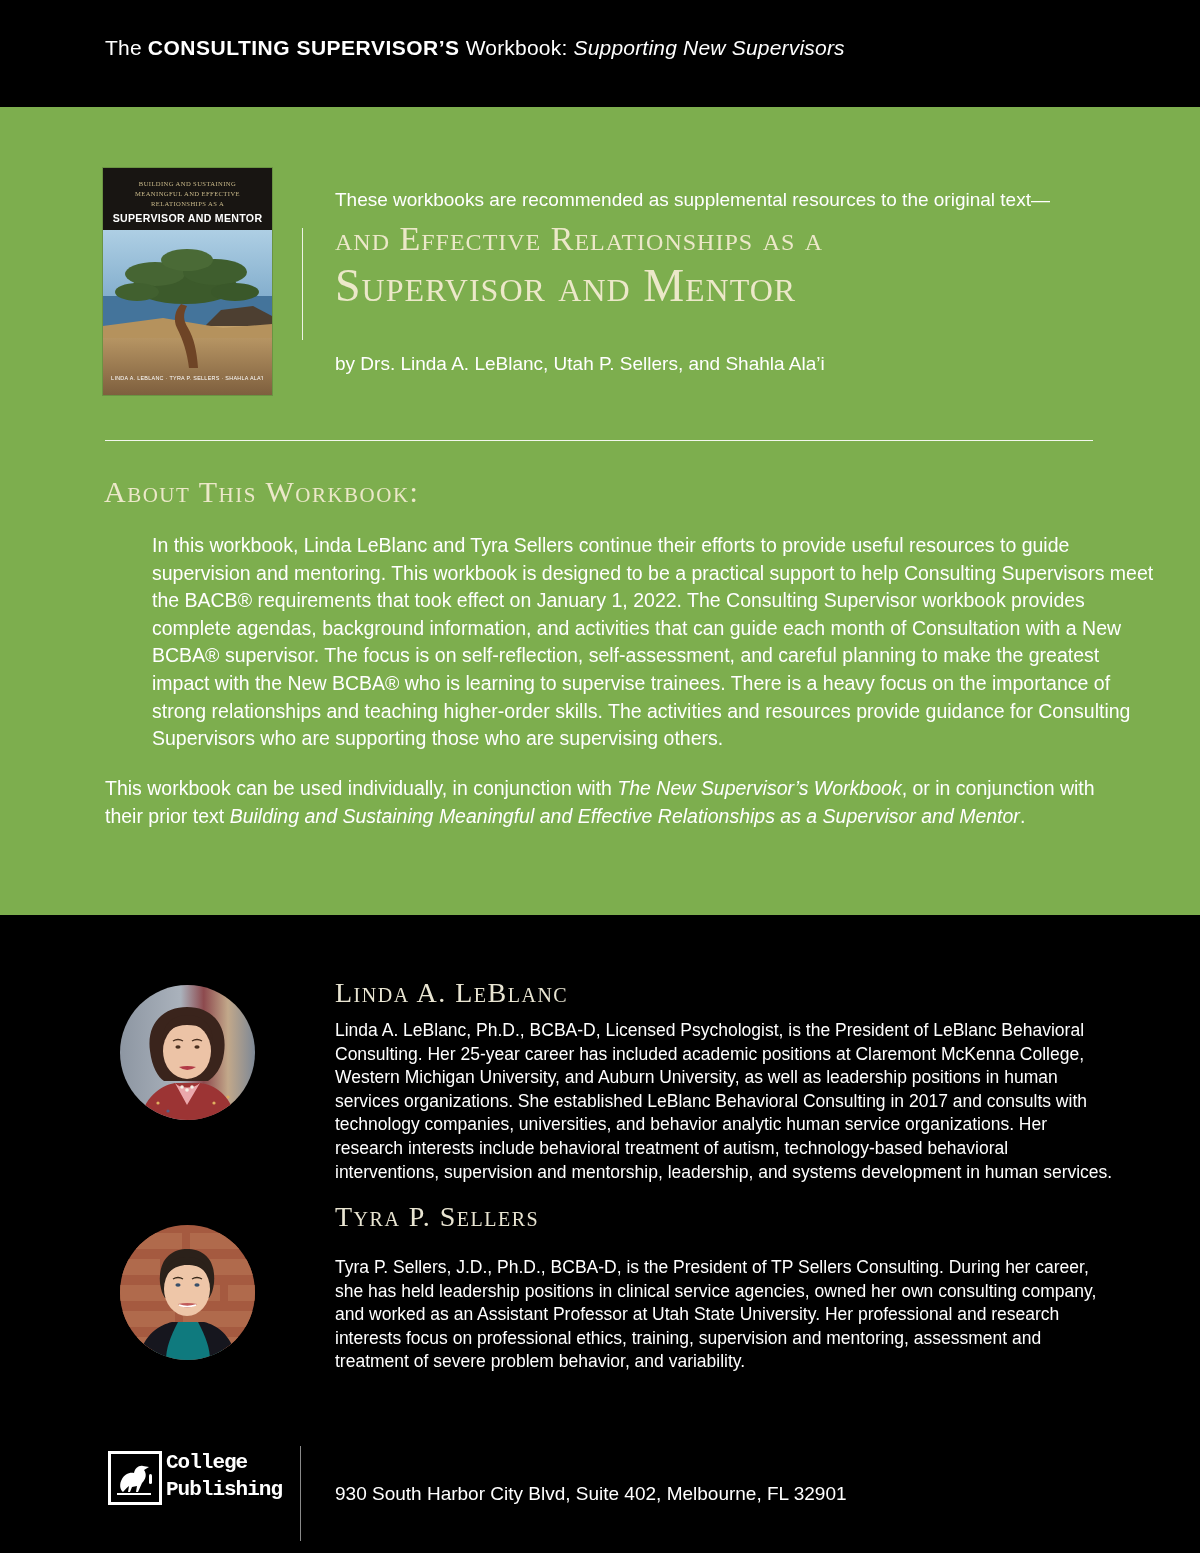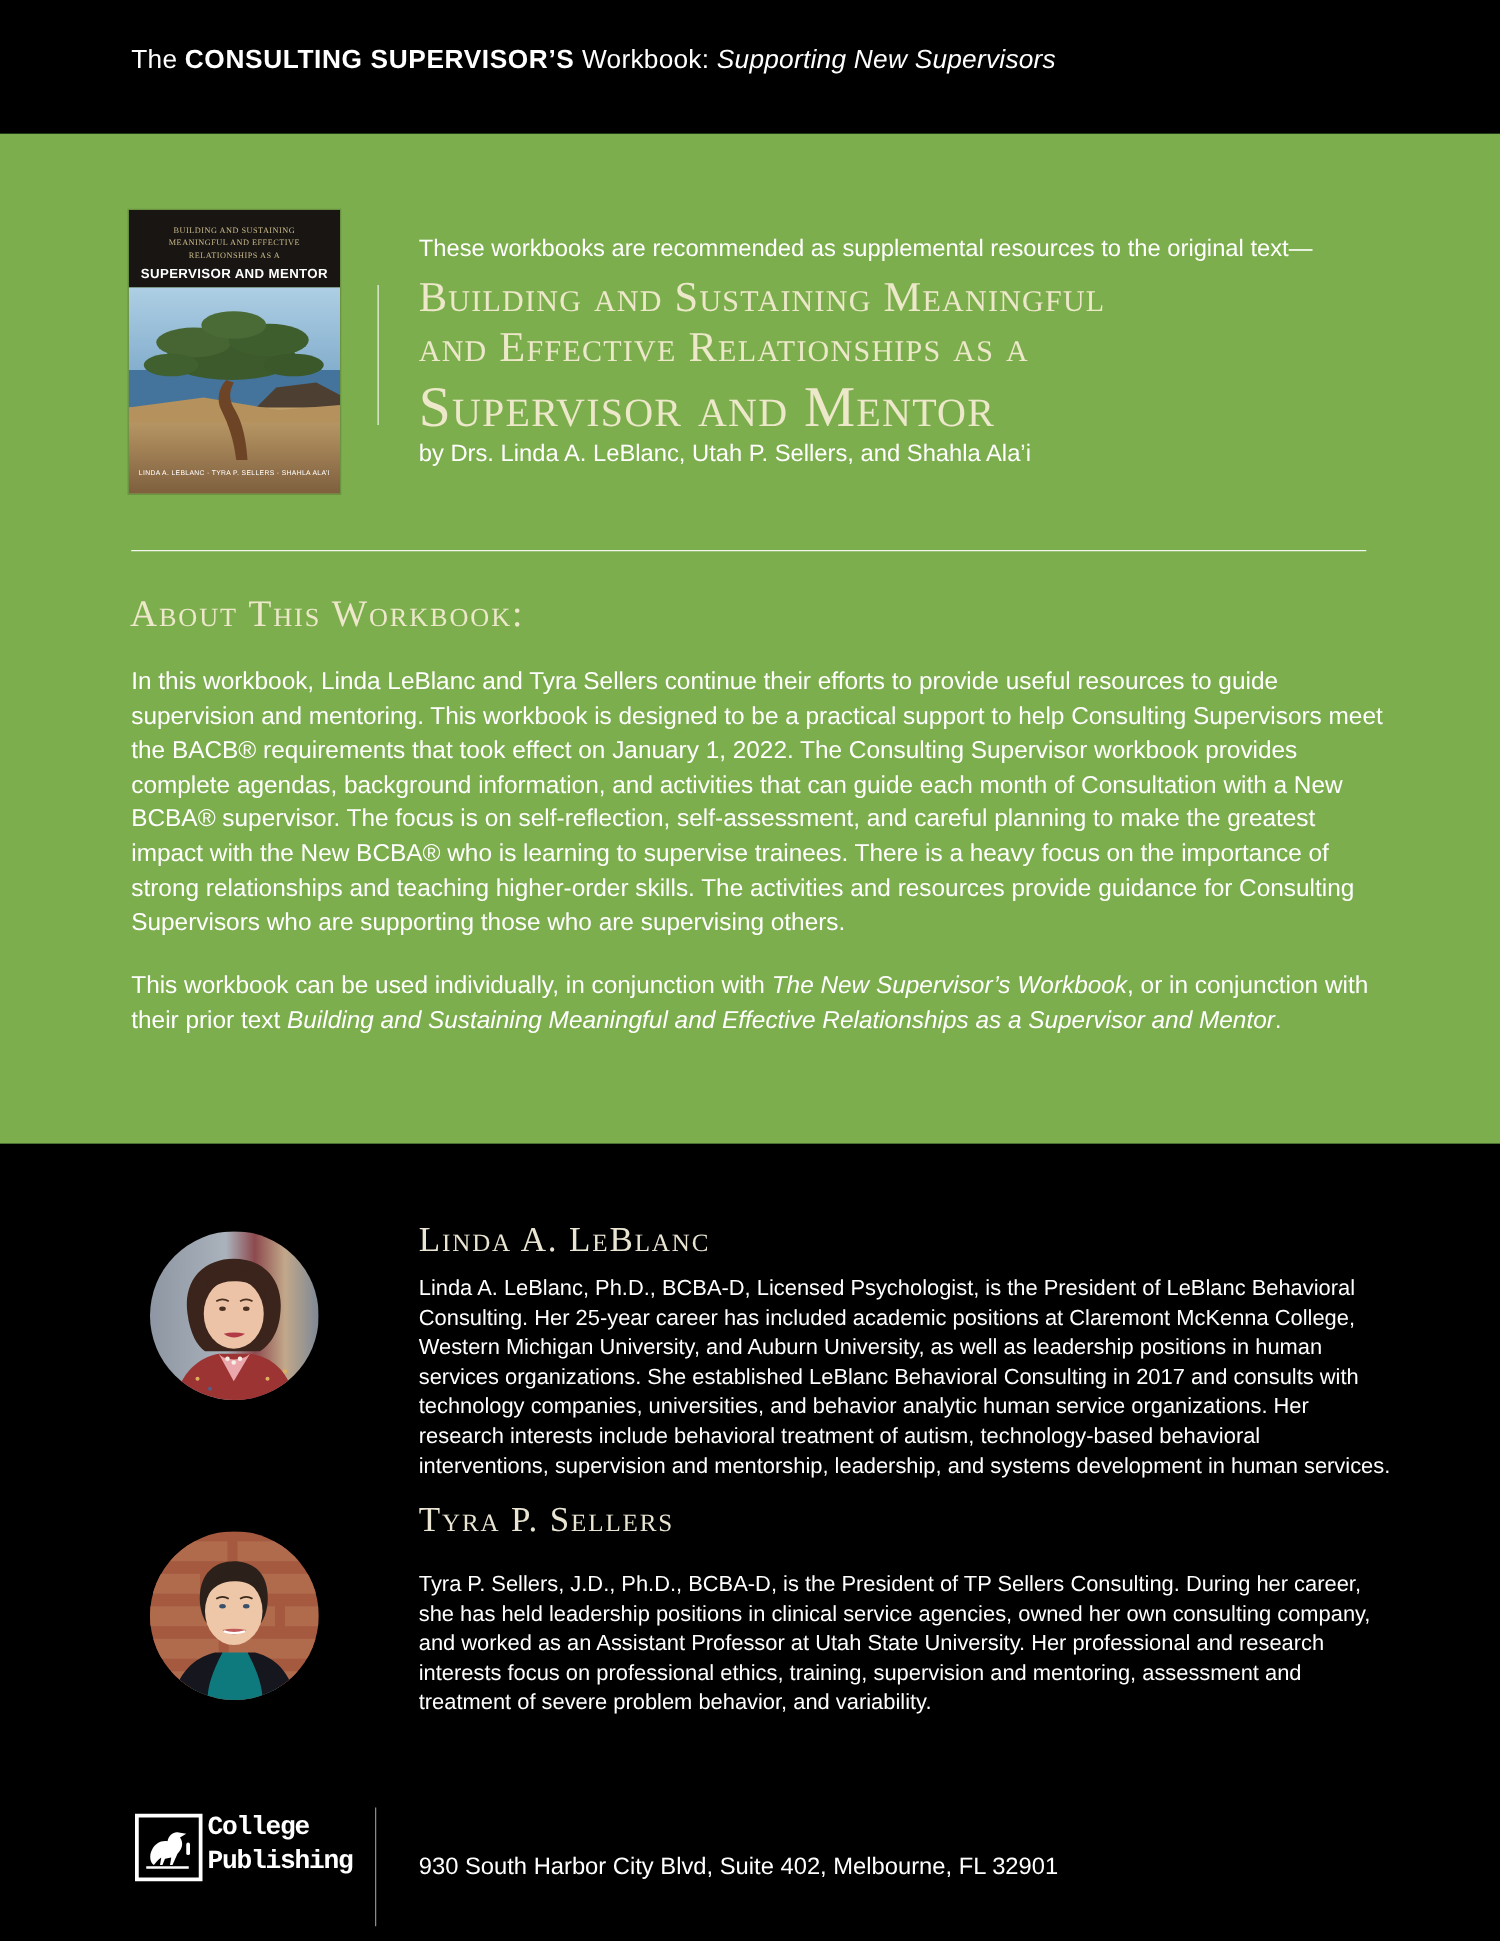--- a/index.html
+++ b/index.html
@@ -1,17 +1,17 @@
 <!DOCTYPE html>
 <html><head>
 <meta charset="utf-8">
 <style>
   html,body { margin:0; padding:0; background:#000; }
   .page {
-    position:relative; width:1200px; height:1553px; background:#14532d;
+    position:relative; width:1200px; height:1553px; background:#ef4444;
     overflow:hidden; font-family:"Liberation Sans", sans-serif;
     -webkit-font-smoothing:antialiased;
   }
   
   .topbar { position:absolute; top:0; left:0; width:1200px; height:107px; background:#000; }
   .topbar-text { position:absolute; left:105px; top:36px; font-size:21px; color:#fff; letter-spacing:.2px; }
   .topbar-text .bold { font-weight:bold; letter-spacing:.5px; }
   .topbar-text .ital { font-style:italic; }
   
   .green { position:absolute; top:107px; left:0; width:1200px; height:808px; background:#7dae4e; }
@@ -20,21 +20,21 @@
   .intro { position:absolute; left:335px; top:82px; width:760px; font-size:19px; color:#fff; }
   .hero-title { position:absolute; left:335px; top:112px; color:#ece8c9;
     font-family:"Liberation Serif", serif; font-variant:small-caps; letter-spacing:1px; }
   .hero-title .t1 { font-size:34px; line-height:40px; }
   .hero-title .t3 { font-size:46px; line-height:50px; margin-top:2px; }
   .byline { position:absolute; left:335px; top:246px; font-size:19px; color:#fff; }
   .rule { position:absolute; left:105px; top:333px; width:988px; height:1px; background:rgba(255,255,255,.9); }
   .about-head { position:absolute; left:104px; top:368px; color:#ece8c9;
     font-family:"Liberation Serif", serif; font-variant:small-caps; font-size:30px; letter-spacing:1.5px; }
   .para { position:absolute; left:105px; width:1002px; font-size:19.5px; line-height:27.6px; color:#fff; }
-  .para1 { top:425px; }
+  .para1 { top:425px;margin-left:47px; }
   .para2 { top:668px; }
   .para .ital { font-style:italic; }
   
   .cover svg { display:block; }
   
   .lower { position:absolute; top:915px; left:0; width:1200px; height:638px; background:#000; }
   .photo { position:absolute; width:135px; height:135px; border-radius:50%; overflow:hidden; }
   .photo-linda { left:120px; top:70px; }
   .photo-tyra  { left:120px; top:310px; }
   .auth-name { position:absolute; left:335px; color:#e9e5d2;
@@ -103,21 +103,20 @@
 
         <text x="84.5" y="212" text-anchor="middle" font-family="Liberation Sans, sans-serif" font-size="5.4" fill="#ffffff" letter-spacing="0.3">LINDA A. LEBLANC  ·  TYRA P. SELLERS  ·  SHAHLA ALA’I</text>
       </svg>
     </div>
 
     <div class="vline"></div>
 
     <div class="intro">These workbooks are recommended as supplemental resources to the original text—</div>
 
     <div class="hero-title">
-      <div class="t1">Building and Sustaining Meaningful</div>
       <div class="t1">and Effective Relationships as a</div>
       <div class="t3">Supervisor and Mentor</div>
     </div>
 
     <div class="byline">by Drs. Linda A. LeBlanc, Utah P. Sellers, and Shahla Ala’i</div>
 
     <div class="rule"></div>
 
     <div class="about-head">About This Workbook:</div>
 

